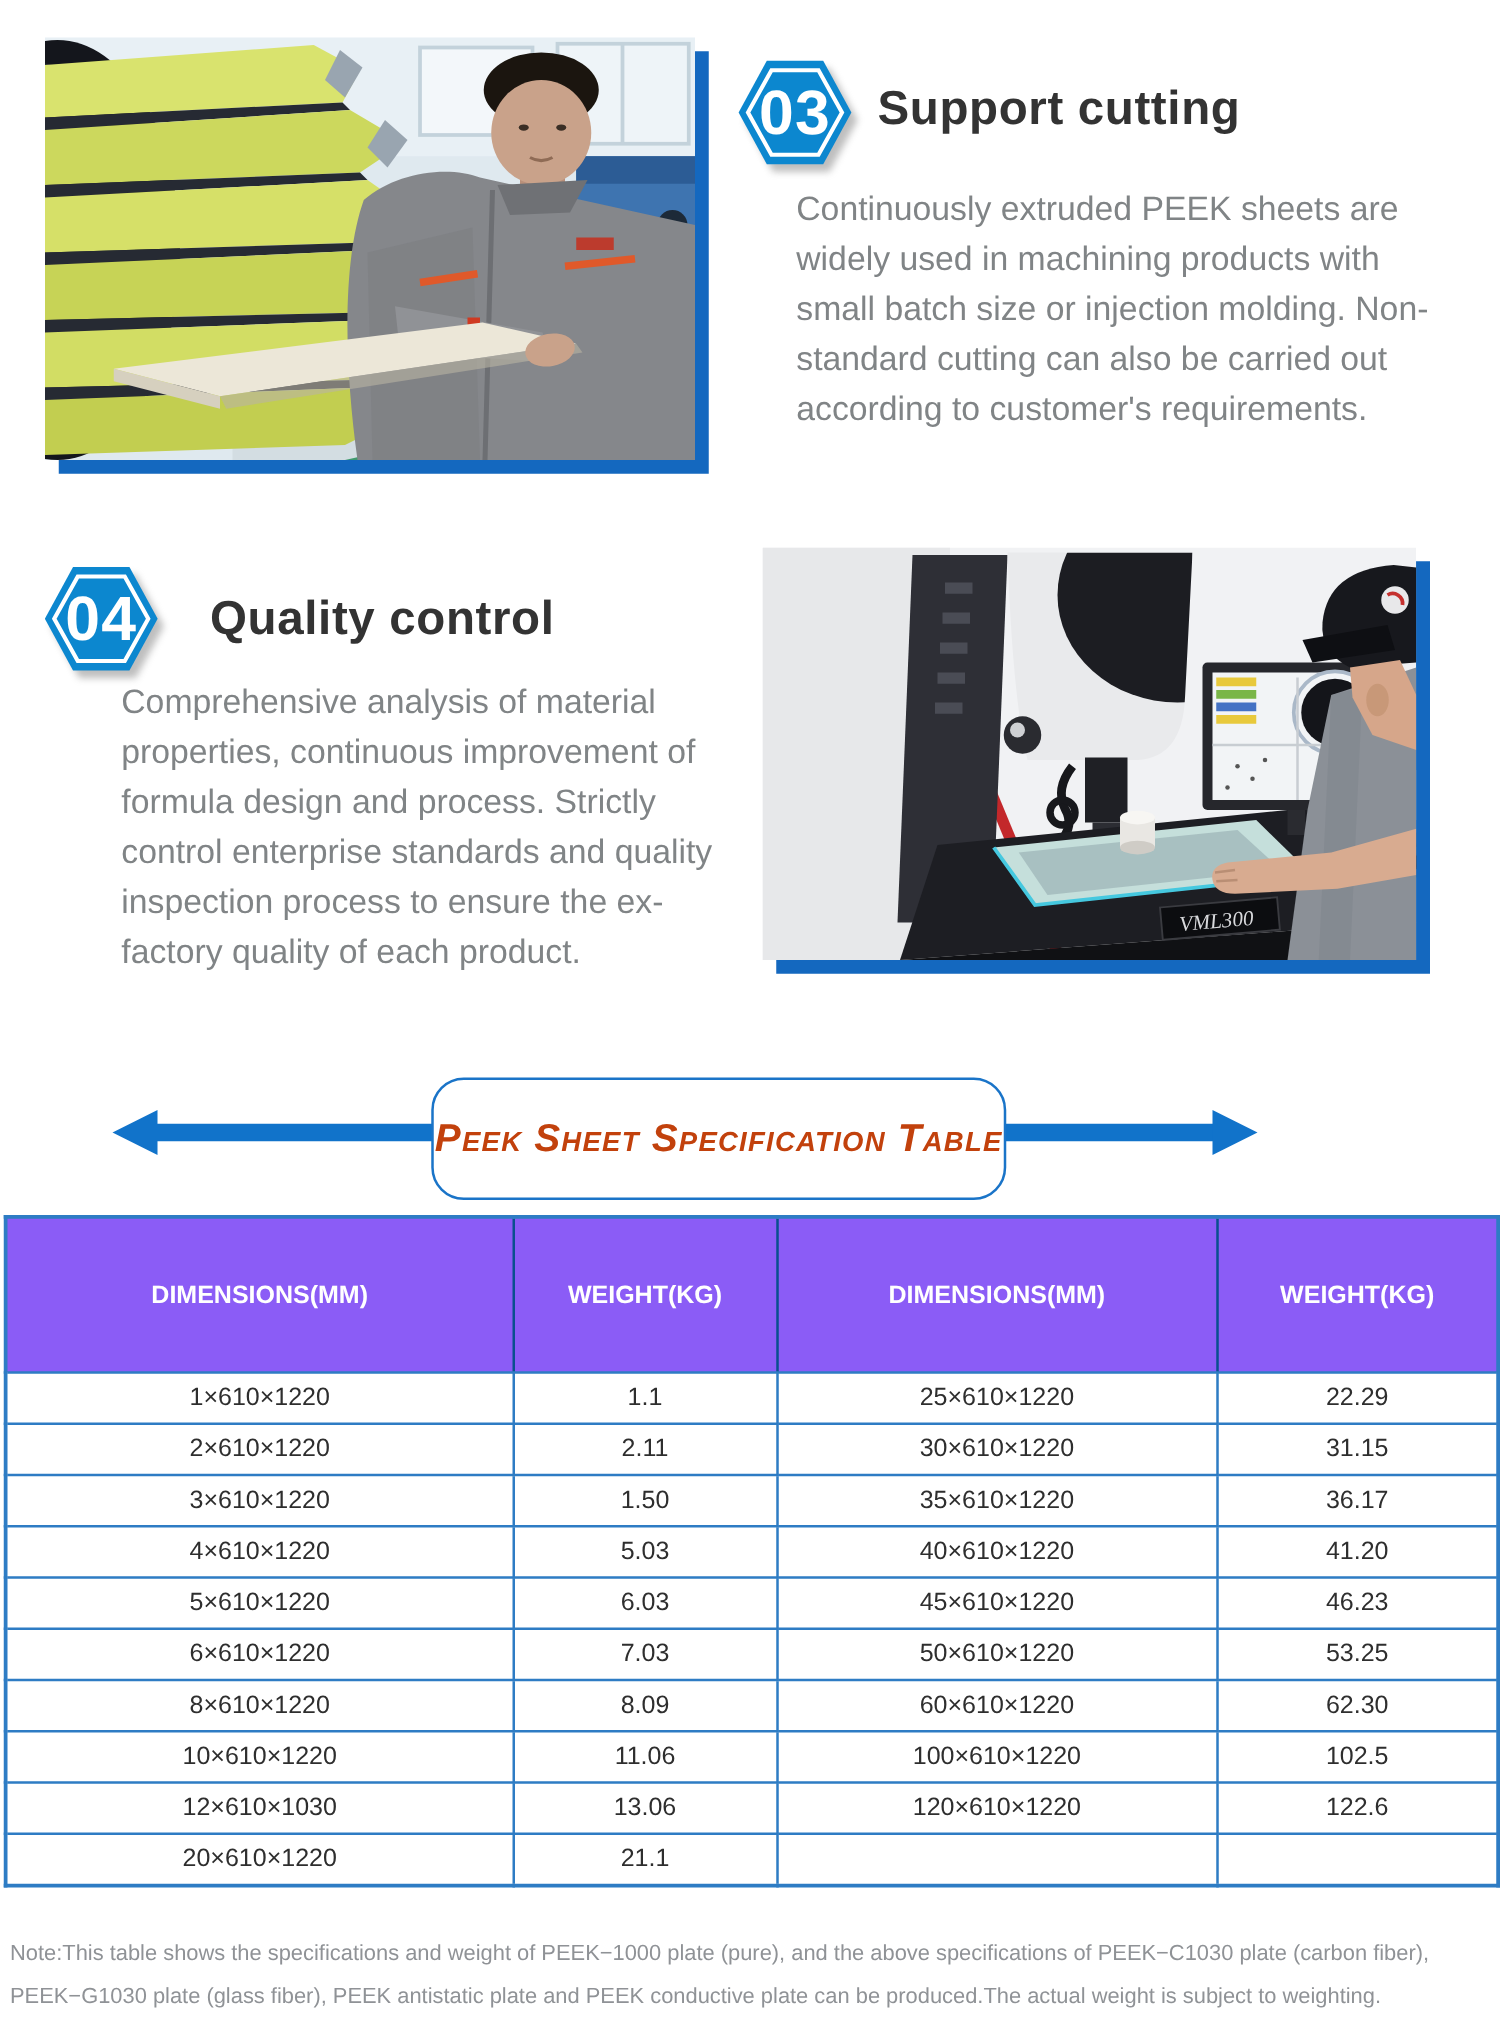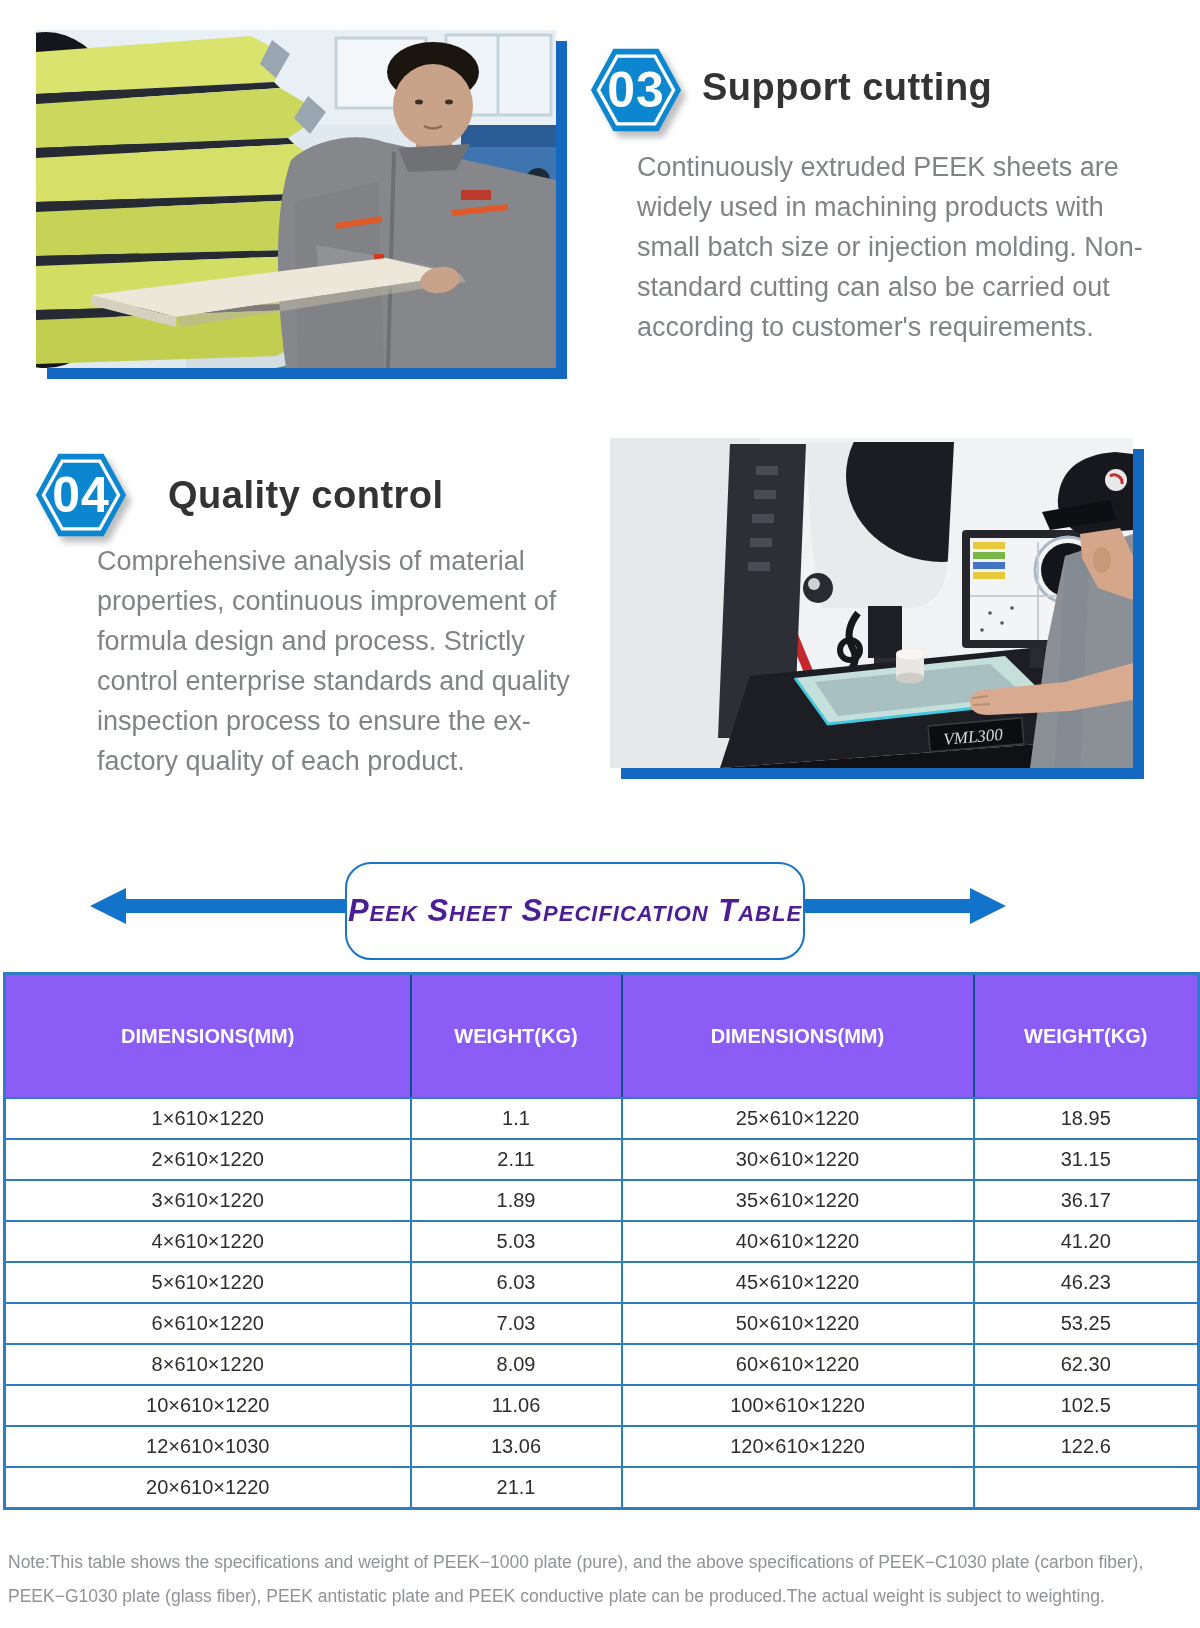--- a/index.html
+++ b/index.html
@@ -30,21 +30,21 @@
   .sec-body{position:absolute;font-size:27px;line-height:40px;color:#808486;}
   .body3{left:637px;top:147px;width:516px;}
   .body4{left:97px;top:541px;width:480px;}
 
   
   .arrow-svg{position:absolute;left:80px;top:880px;width:936px;height:52px;z-index:1;}
   .banner-box{position:absolute;left:345px;top:862px;width:460px;height:98px;box-sizing:border-box;
       background:#fff;border:2px solid #1a74c8;border-radius:26px;z-index:2;
       display:flex;align-items:center;justify-content:center;}
   .banner-label{font-style:italic;font-variant:small-caps;font-weight:600;
-      font-size:31px;color:#4c1d95;letter-spacing:1px;white-space:nowrap;}
+      font-size:31px;color:#c2410c;letter-spacing:1px;white-space:nowrap;}
 
   
   .spec-table{position:absolute;left:3px;top:972px;width:1194px;border-collapse:collapse;
       table-layout:fixed;border:3px solid #2e7cc4;}
   .spec-table th{height:120px;background:#8b5cf6;color:#ffffff;font-size:20px;font-weight:bold;
       text-align:center;border-right:2px solid #0a4f8e;border-bottom:2px solid #2e7cc4;}
   .spec-table th:last-child{border-right:none;}
   .spec-table td{height:37px;background:#ffffff;color:#2e2e2e;font-size:20px;text-align:center;
       border:2px solid #2e7cc4;}
 
@@ -233,31 +233,31 @@
         <th>WEIGHT(KG)</th>
         <th>DIMENSIONS(MM)</th>
         <th>WEIGHT(KG)</th>
       </tr>
     </thead>
     <tbody>
         <tr>
           <td>1×610×1220</td>
           <td>1.1</td>
           <td>25×610×1220</td>
-          <td>18.95</td>
+          <td>22.29</td>
         </tr>
         <tr>
           <td>2×610×1220</td>
           <td>2.11</td>
           <td>30×610×1220</td>
           <td>31.15</td>
         </tr>
         <tr>
           <td>3×610×1220</td>
-          <td>1.89</td>
+          <td>1.50</td>
           <td>35×610×1220</td>
           <td>36.17</td>
         </tr>
         <tr>
           <td>4×610×1220</td>
           <td>5.03</td>
           <td>40×610×1220</td>
           <td>41.20</td>
         </tr>
         <tr>

